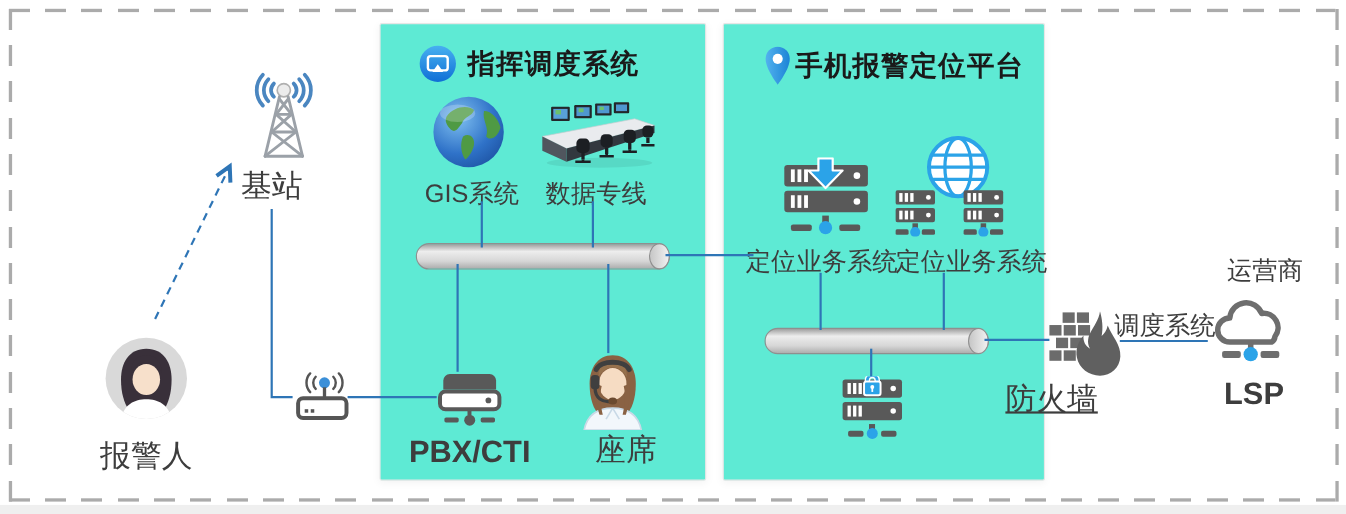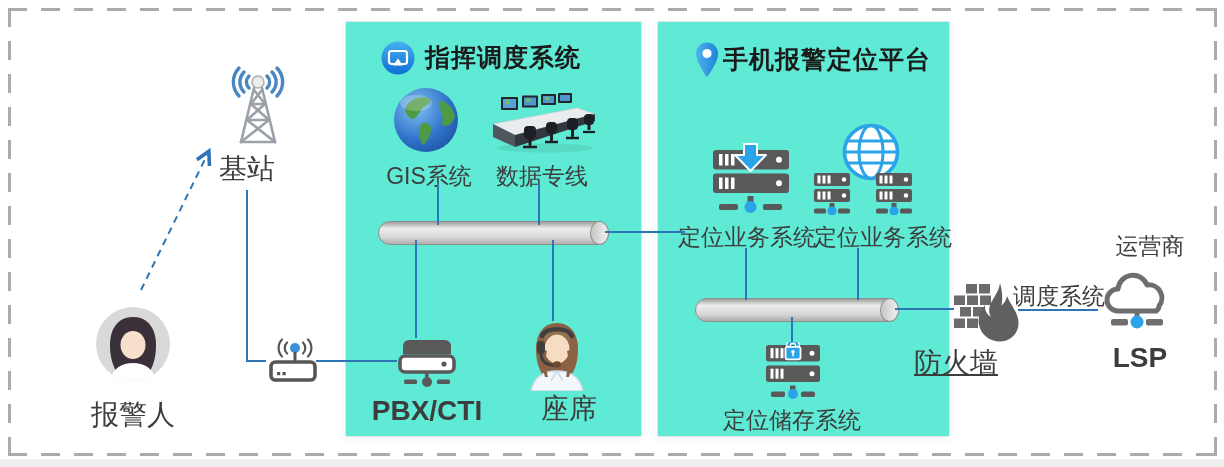--- a/index.html
+++ b/index.html
@@ -310,21 +310,20 @@
         <path d="M24.5,5 V3.8 a4.5,4.5 0 0 1 9,0 V5" fill="none" stroke="#2ba3e8" stroke-width="2.6"></path>
         <rect x="21.5" y="4.8" width="15" height="12.5" rx="2" fill="#2ba3e8" stroke="#fff" stroke-width="1.8"></rect>
         <circle cx="29" cy="9.8" r="1.8" fill="#fff"></circle>
           <rect x="28.2" y="10.8" width="1.6" height="3.5" fill="#fff"></rect>
       </g>
       <rect x="26" y="43.5" width="5.5" height="5.5" fill="#595959"></rect>
       <rect x="7" y="49.5" width="14" height="5.5" rx="1.8" fill="#595959"></rect>
       <rect x="37" y="49.5" width="14" height="5.5" rx="1.8" fill="#595959"></rect>
       <circle cx="29" cy="52" r="5" fill="#2ba3e8"></circle>
     </svg>
-    <div class="lbl small" style="left:134px;top:383px;">定位储存系统</div>
   </div>
 
   <svg class="icon" style="left:952px;top:283px;" width="68" height="60" viewBox="0 0 68 60">
     <g fill="#6b6b6b">
       <rect x="14" y="1" width="11" height="9.5"></rect>
         <rect x="27" y="1" width="11" height="9.5"></rect>
       <rect x="2" y="12.5" width="11" height="9.5"></rect>
         <rect x="15" y="12.5" width="11" height="9.5"></rect>
         <rect x="28" y="12.5" width="11" height="9.5"></rect>
       <rect x="8" y="24" width="11" height="9.5"></rect>

